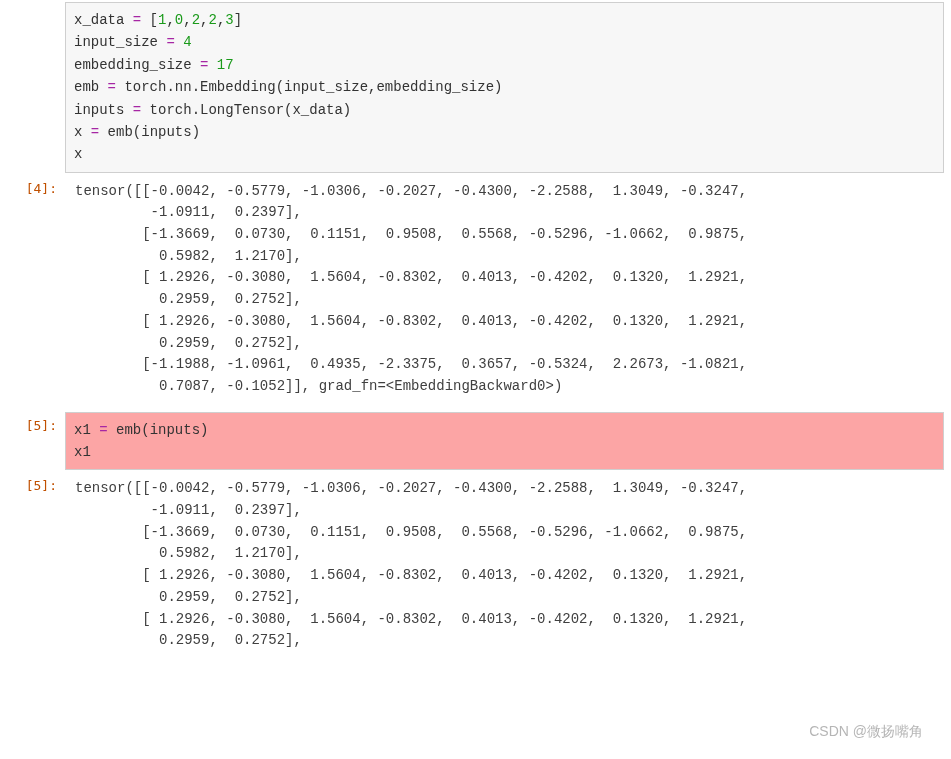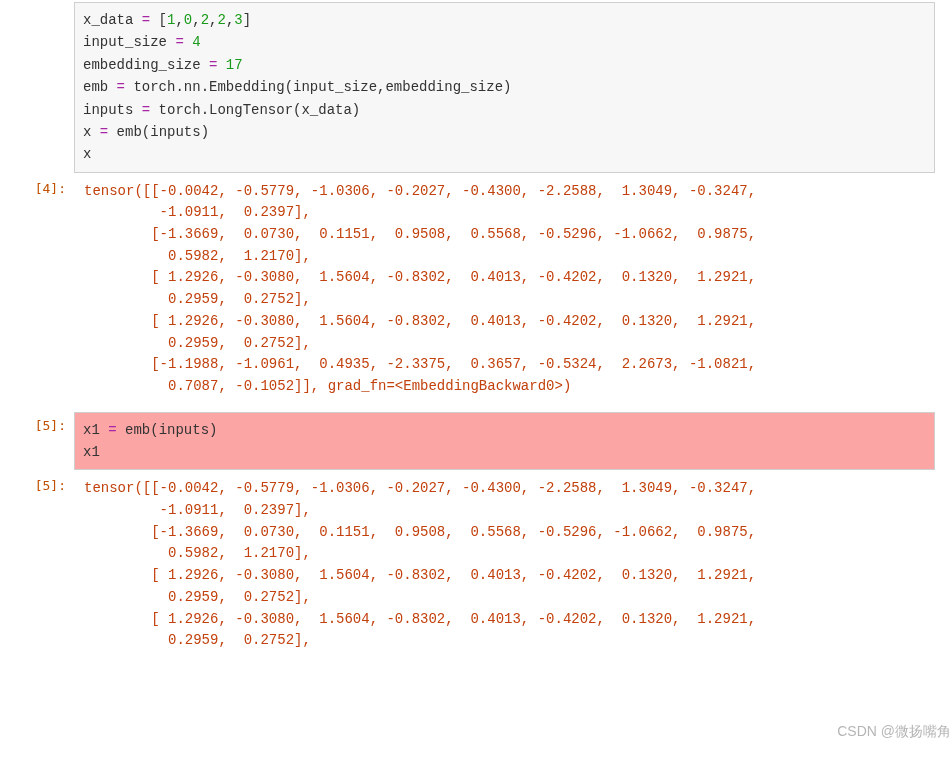--- a/index.html
+++ b/index.html
@@ -7,21 +7,21 @@
     padding: 0;
     font-family: "Microsoft YaHei", Consolas, "Courier New", monospace;
     font-size: 14px;
     background: #ffffff;
     color: #333;
     width: 951px;
   }
   .cell {
     display: flex;
     align-items: flex-start;
-    margin: 2px 16px;
+    margin: 2px 7px;
   }
   .prompt {
     width: 50px;
     text-align: right;
     padding-right: 8px;
     flex-shrink: 0;
     font-family: Consolas, monospace;
     font-size: 13px;
     padding-top: 6px;
   }
@@ -42,28 +42,28 @@
   .code-area.highlight {
     background: #fca5a5;
   }
   .output-area {
     flex: 1;
     padding: 6px 8px 6px 10px;
     font-family: Consolas, "Courier New", monospace;
     font-size: 14px;
     line-height: 1.55;
     white-space: pre;
-    color: #c2410c;
+    color: #404040;
     overflow: hidden;
   }
   .tk-op { color: #a626a4; }
   .tk-num { color: #1a9a1a; }
   .watermark {
     position: absolute;
-    right: 0;
+    right: 28px;
     bottom: 18px;
     font-size: 14px;
     color: rgba(120,120,120,0.55);
     font-family: "Microsoft YaHei", sans-serif;
     pointer-events: none;
   }
   .container { position: relative; height: 759px; overflow: hidden; }
 </style>
 </head>
 <body>

